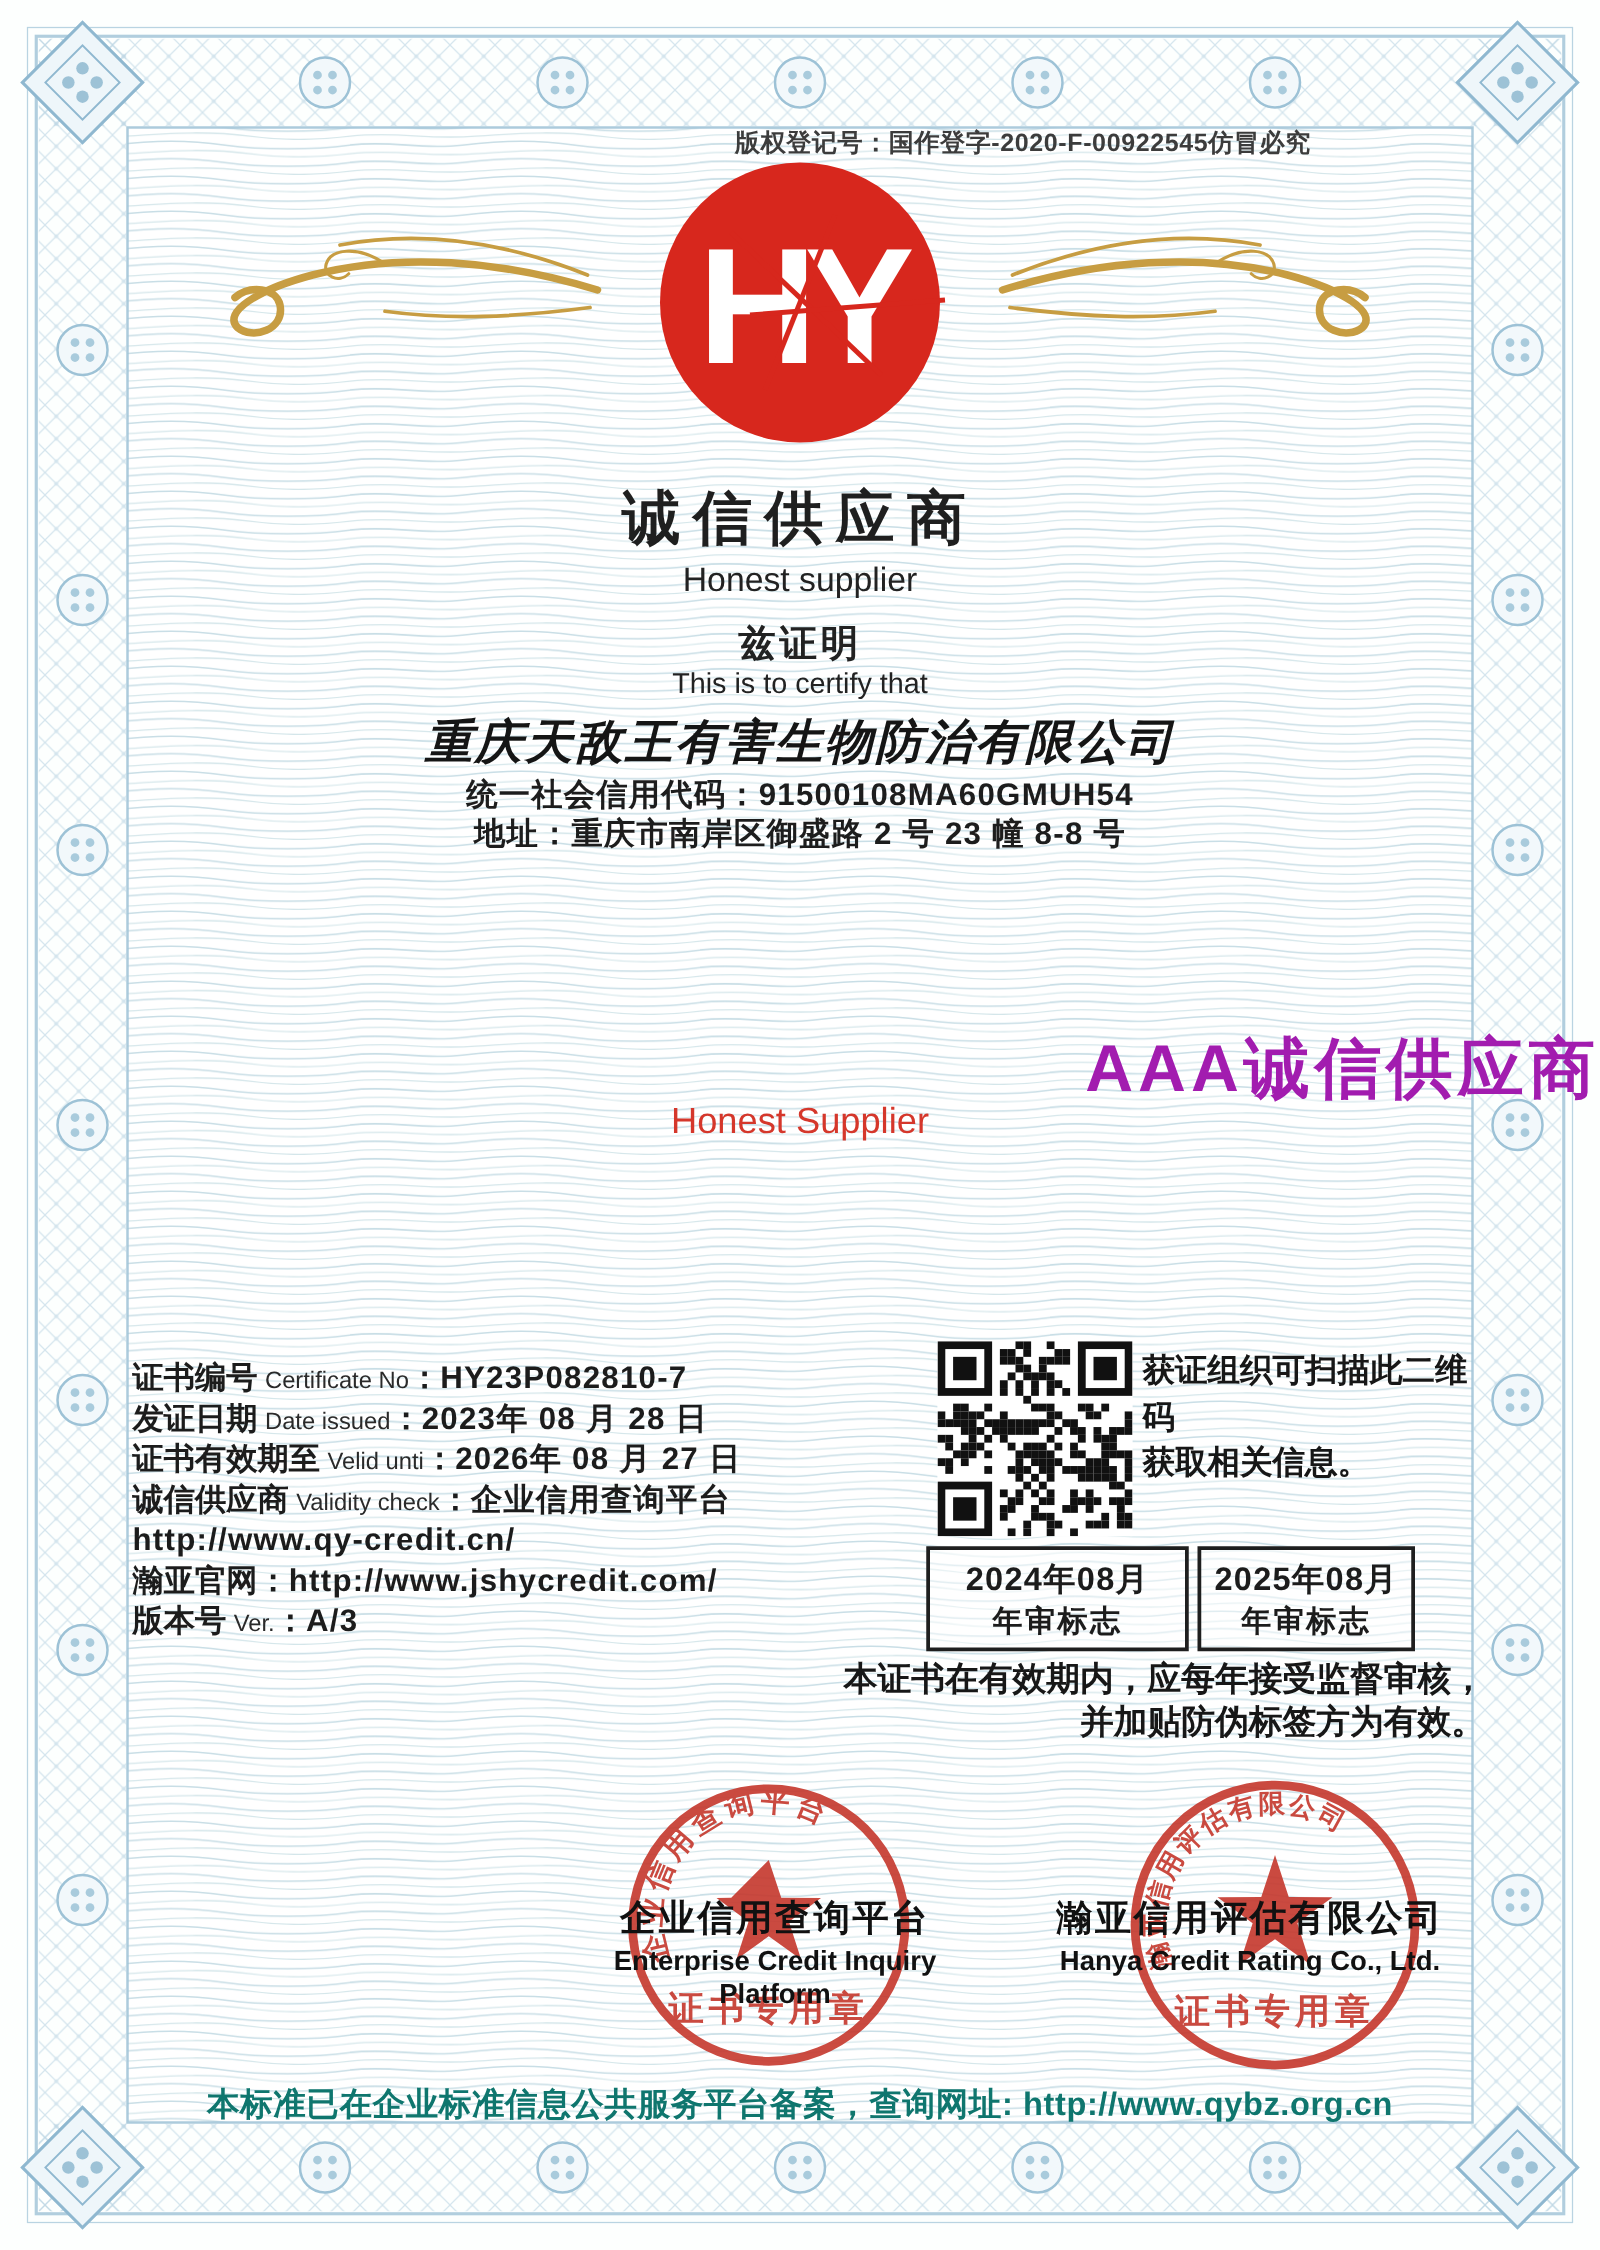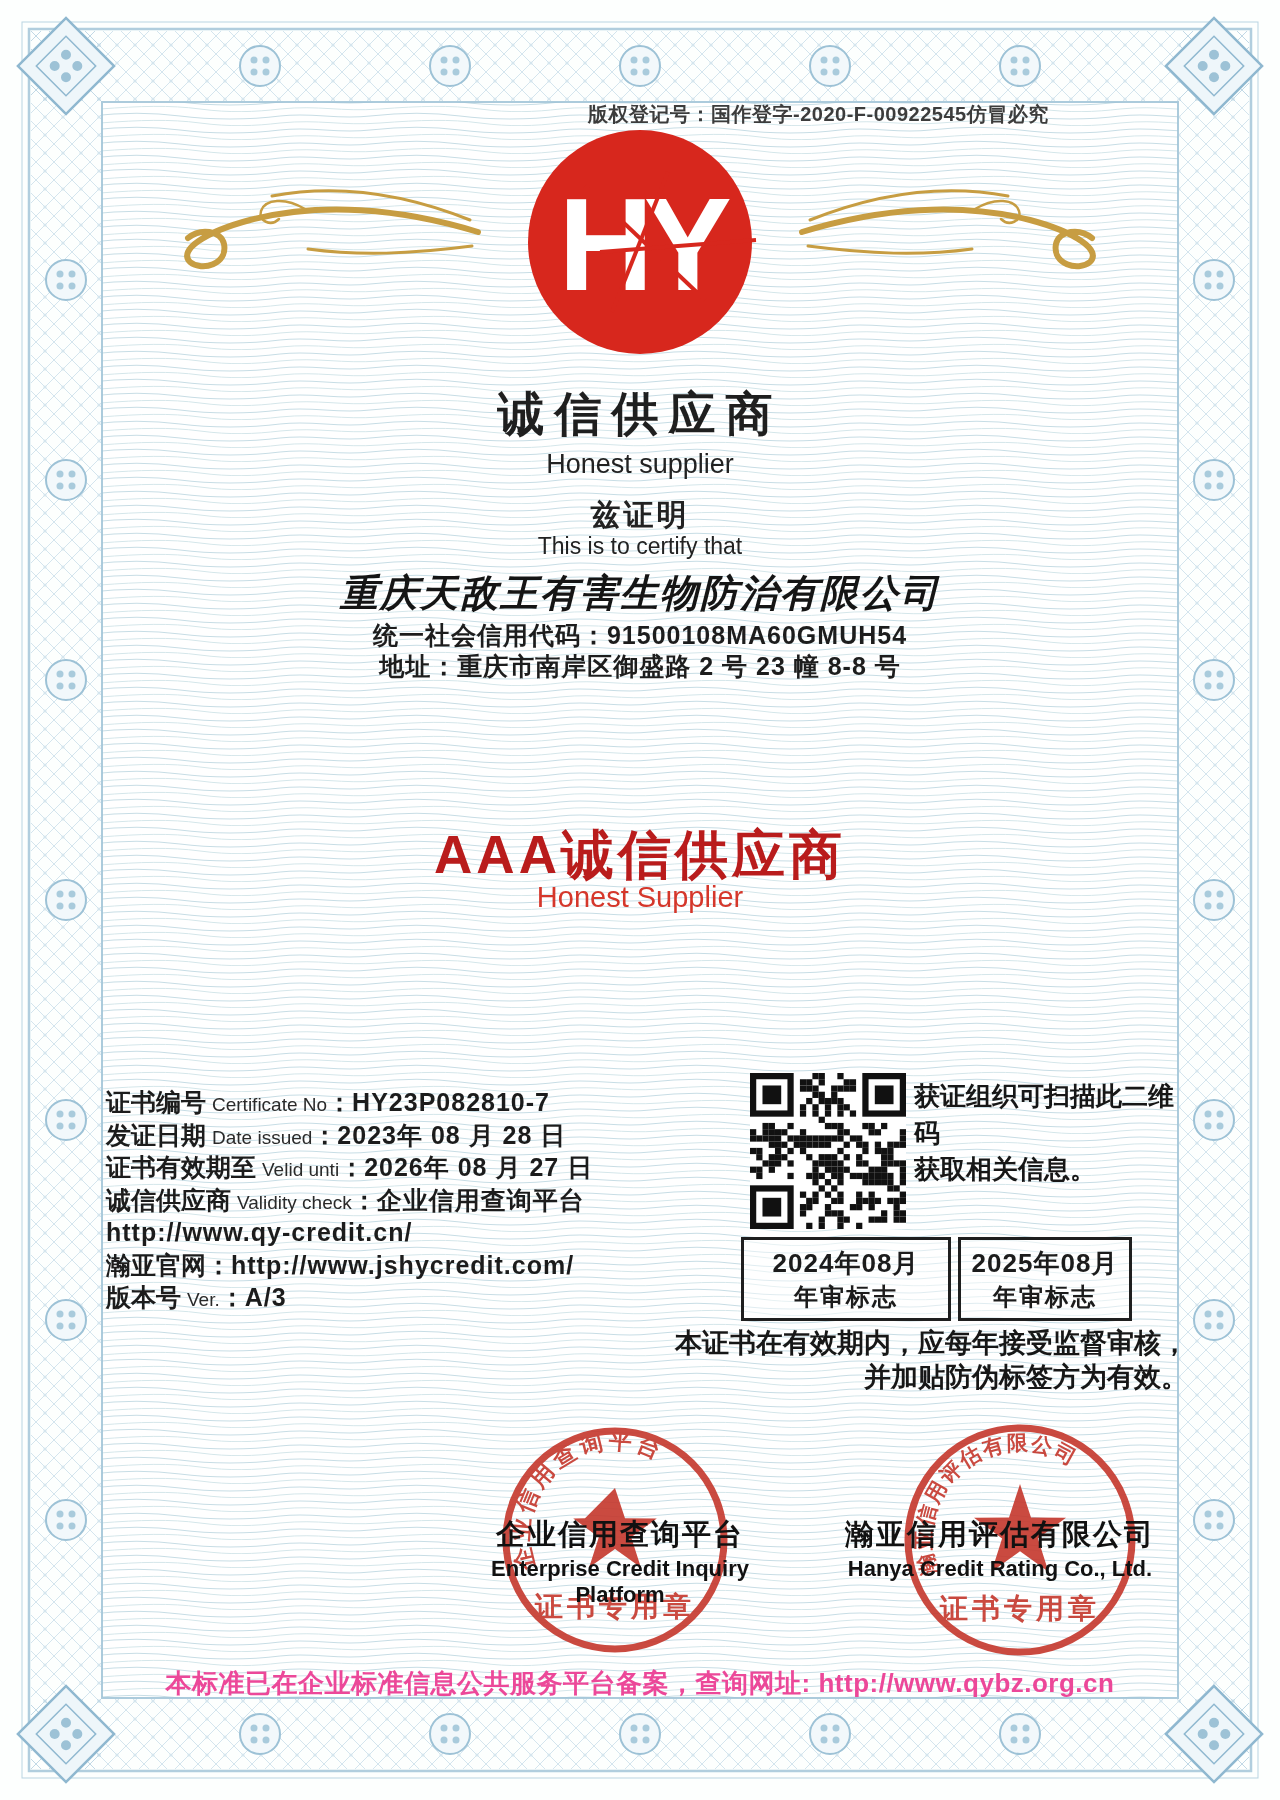--- a/index.html
+++ b/index.html
@@ -46,21 +46,21 @@
 
   .validity-note{top:1326px;right:92px;text-align:right;font-size:27px;font-weight:600;line-height:34px;color:#171717;}
 
   .issuer{top:1415px;width:340px;height:290px;}
   #issuer-0{left:450px;}
   #issuer-1{left:830px;}
   .issuer svg{position:absolute;}
   .org-cn{position:absolute;top:100px;left:0;right:0;text-align:center;font-size:29px;font-weight:800;letter-spacing:2px;color:#111;}
   .org-en{position:absolute;top:141px;left:0;right:0;text-align:center;font-size:22px;font-weight:600;color:#111;}
 
-  .footer-note{top:1666px;font-size:26px;font-weight:700;color:#ec4899;letter-spacing:0.5px;}
+  .footer-note{top:1666px;font-size:26px;font-weight:700;color:#0f766e;letter-spacing:0.5px;}
 </style>
 </head>
 <body>
 
 <div id="page">
 
   <svg id="bg-svg" width="1280" height="1800">
     <defs>
       <pattern id="waves" width="280" height="14" patternUnits="userSpaceOnUse">
         <path d="M0 4 C 35 0,55 8,90 4 S 150 0,180 4 S 250 8,280 4" fill="none" stroke="#c7dde5" stroke-width="1.2"></path>
@@ -323,21 +323,21 @@
     <div class="abs ctr certify-cn">兹证明</div>
     <div class="abs ctr certify-en">This is to certify that</div>
     <div class="abs ctr company">重庆天敌王有害生物防治有限公司</div>
     <div class="abs ctr codeline">
       <span>统一社会信用代码</span><span>：</span><span>91500108MA60GMUH54</span>
     </div>
     <div class="abs ctr addrline">
       <span>地址</span><span>：</span><span>重庆市南岸区御盛路 2 号 23 幢 8-8 号</span>
     </div>
 
-    <div class="abs ctr award-cn" id="award-cn" style="color: #b91c1c;">AAA诚信供应商</div>
+    <div class="abs ctr award-cn" id="award-cn" style="color: #a21caf; text-align: right;">AAA诚信供应商</div>
     <div class="abs ctr award-en" id="award-en" style="color: rgb(213, 55, 43);">Honest Supplier</div>
 
     <div class="abs cert-info">
       <div class="row">
         <span class="lab-cn">证书编号</span><span class="lab-en">Certificate No</span><span class="colon">：</span><span class="val">HY23P082810-7</span>
       </div>
       <div class="row">
         <span class="lab-cn">发证日期</span><span class="lab-en">Date issued</span><span class="colon">：</span><span class="val">2023年 08 月 28 日</span>
       </div>
       <div class="row">

